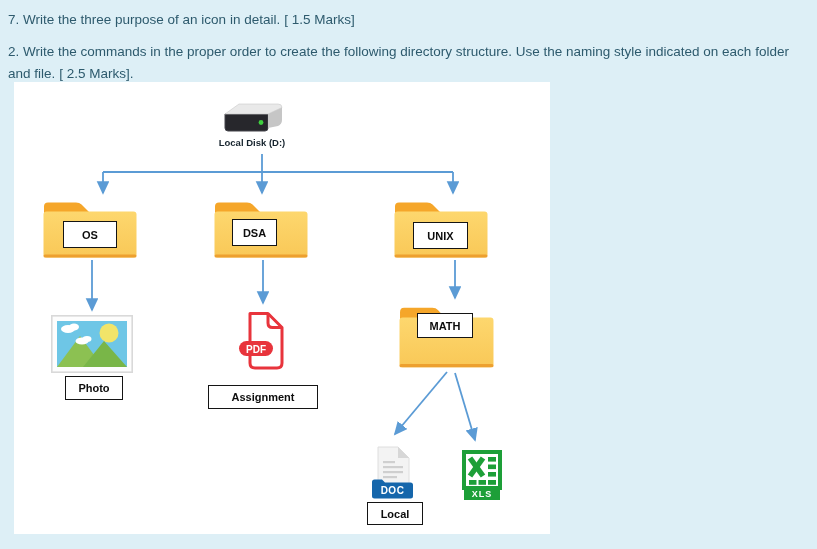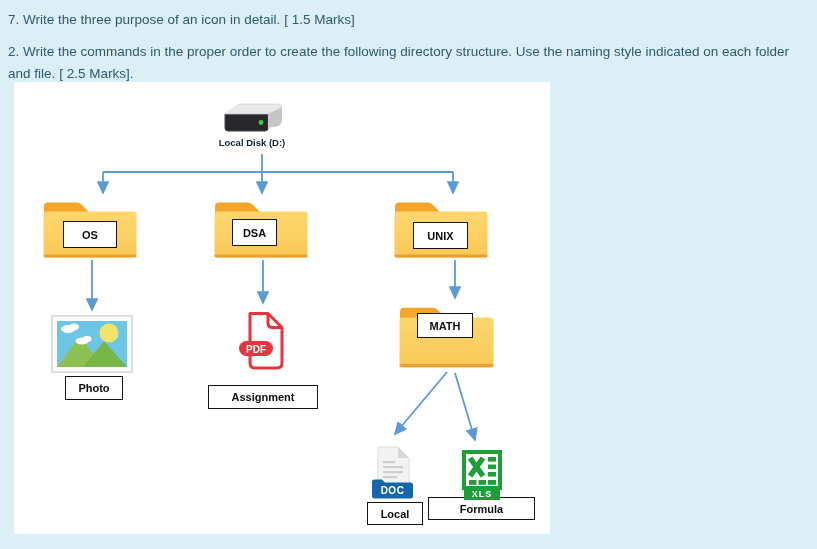--- a/index.html
+++ b/index.html
@@ -138,21 +138,20 @@
       <rect x="13" y="16" width="12" height="2.2"></rect>
       <rect x="13" y="21" width="20" height="2.2"></rect>
       <rect x="13" y="26" width="20" height="2.2"></rect>
       <rect x="13" y="31" width="14" height="2.2"></rect>
     </g>
     <path d="M2 39 L2 37 Q2 34.5 4.5 34.5 H12 L15 37.5 H40.5 Q43 37.5 43 40 V51 Q43 53.5 40.5 53.5 H4.5 Q2 53.5 2 51 Z" fill="#1566ab"></path>
     <text x="22.5" y="48.5" text-anchor="middle" font-family="Liberation Sans, sans-serif" font-size="10" font-weight="bold" fill="#ffffff" letter-spacing="0.5">DOC</text>
   </svg>
   <div class="nbox z1" style="left:353px;top:420px;width:56px;height:23px;">Local</div>
 
-  <div class="nbox z1" style="left:414px;top:415px;width:107px;height:23px;">Formula</div>
   <svg class="abs z2" style="left:448px;top:368px;" width="40" height="50" viewBox="0 0 40 50">
     <rect x="2" y="2" width="36" height="36" fill="#ffffff" stroke="#1d9f38" stroke-width="4"></rect>
     <g stroke="#1d9f38" stroke-width="5.5">
       <path d="M8 8 L21 26"></path>
       <path d="M21 8 L8 26"></path>
     </g>
     <g fill="#1d9f38">
       <rect x="26" y="7" width="8" height="4.6"></rect>
       <rect x="26" y="14.5" width="8" height="4.6"></rect>
       <rect x="26" y="22" width="8" height="4.6"></rect>

